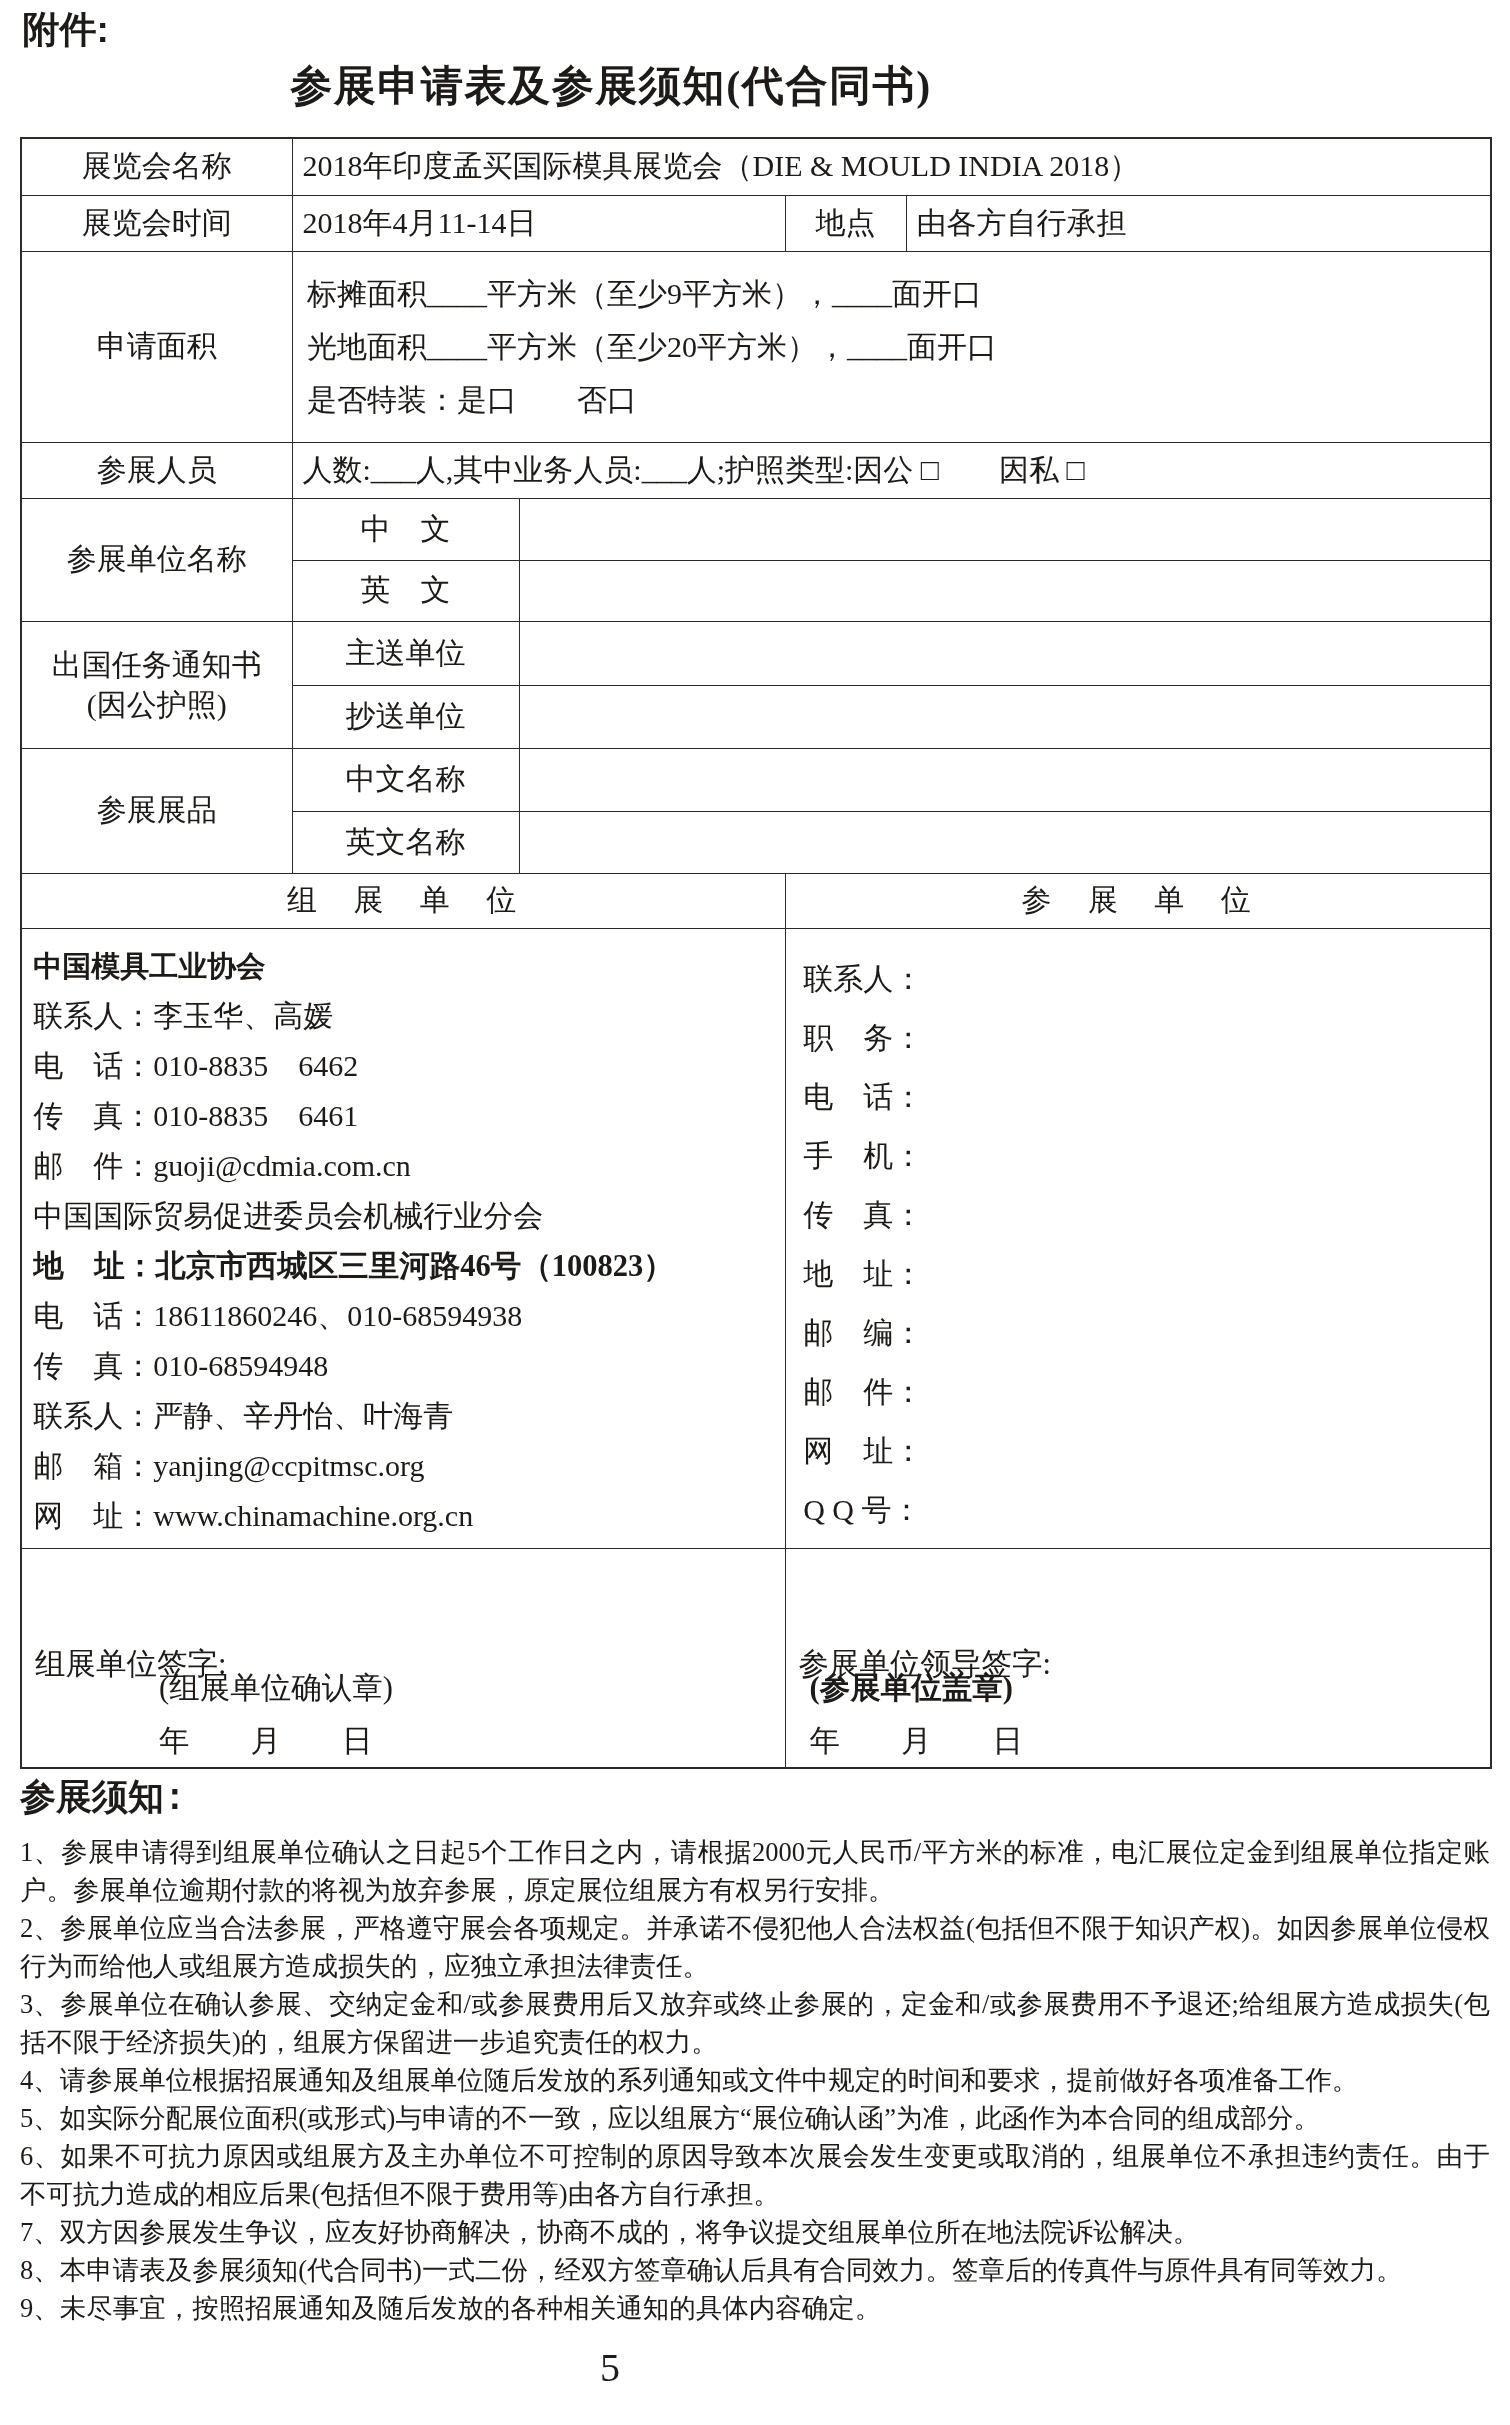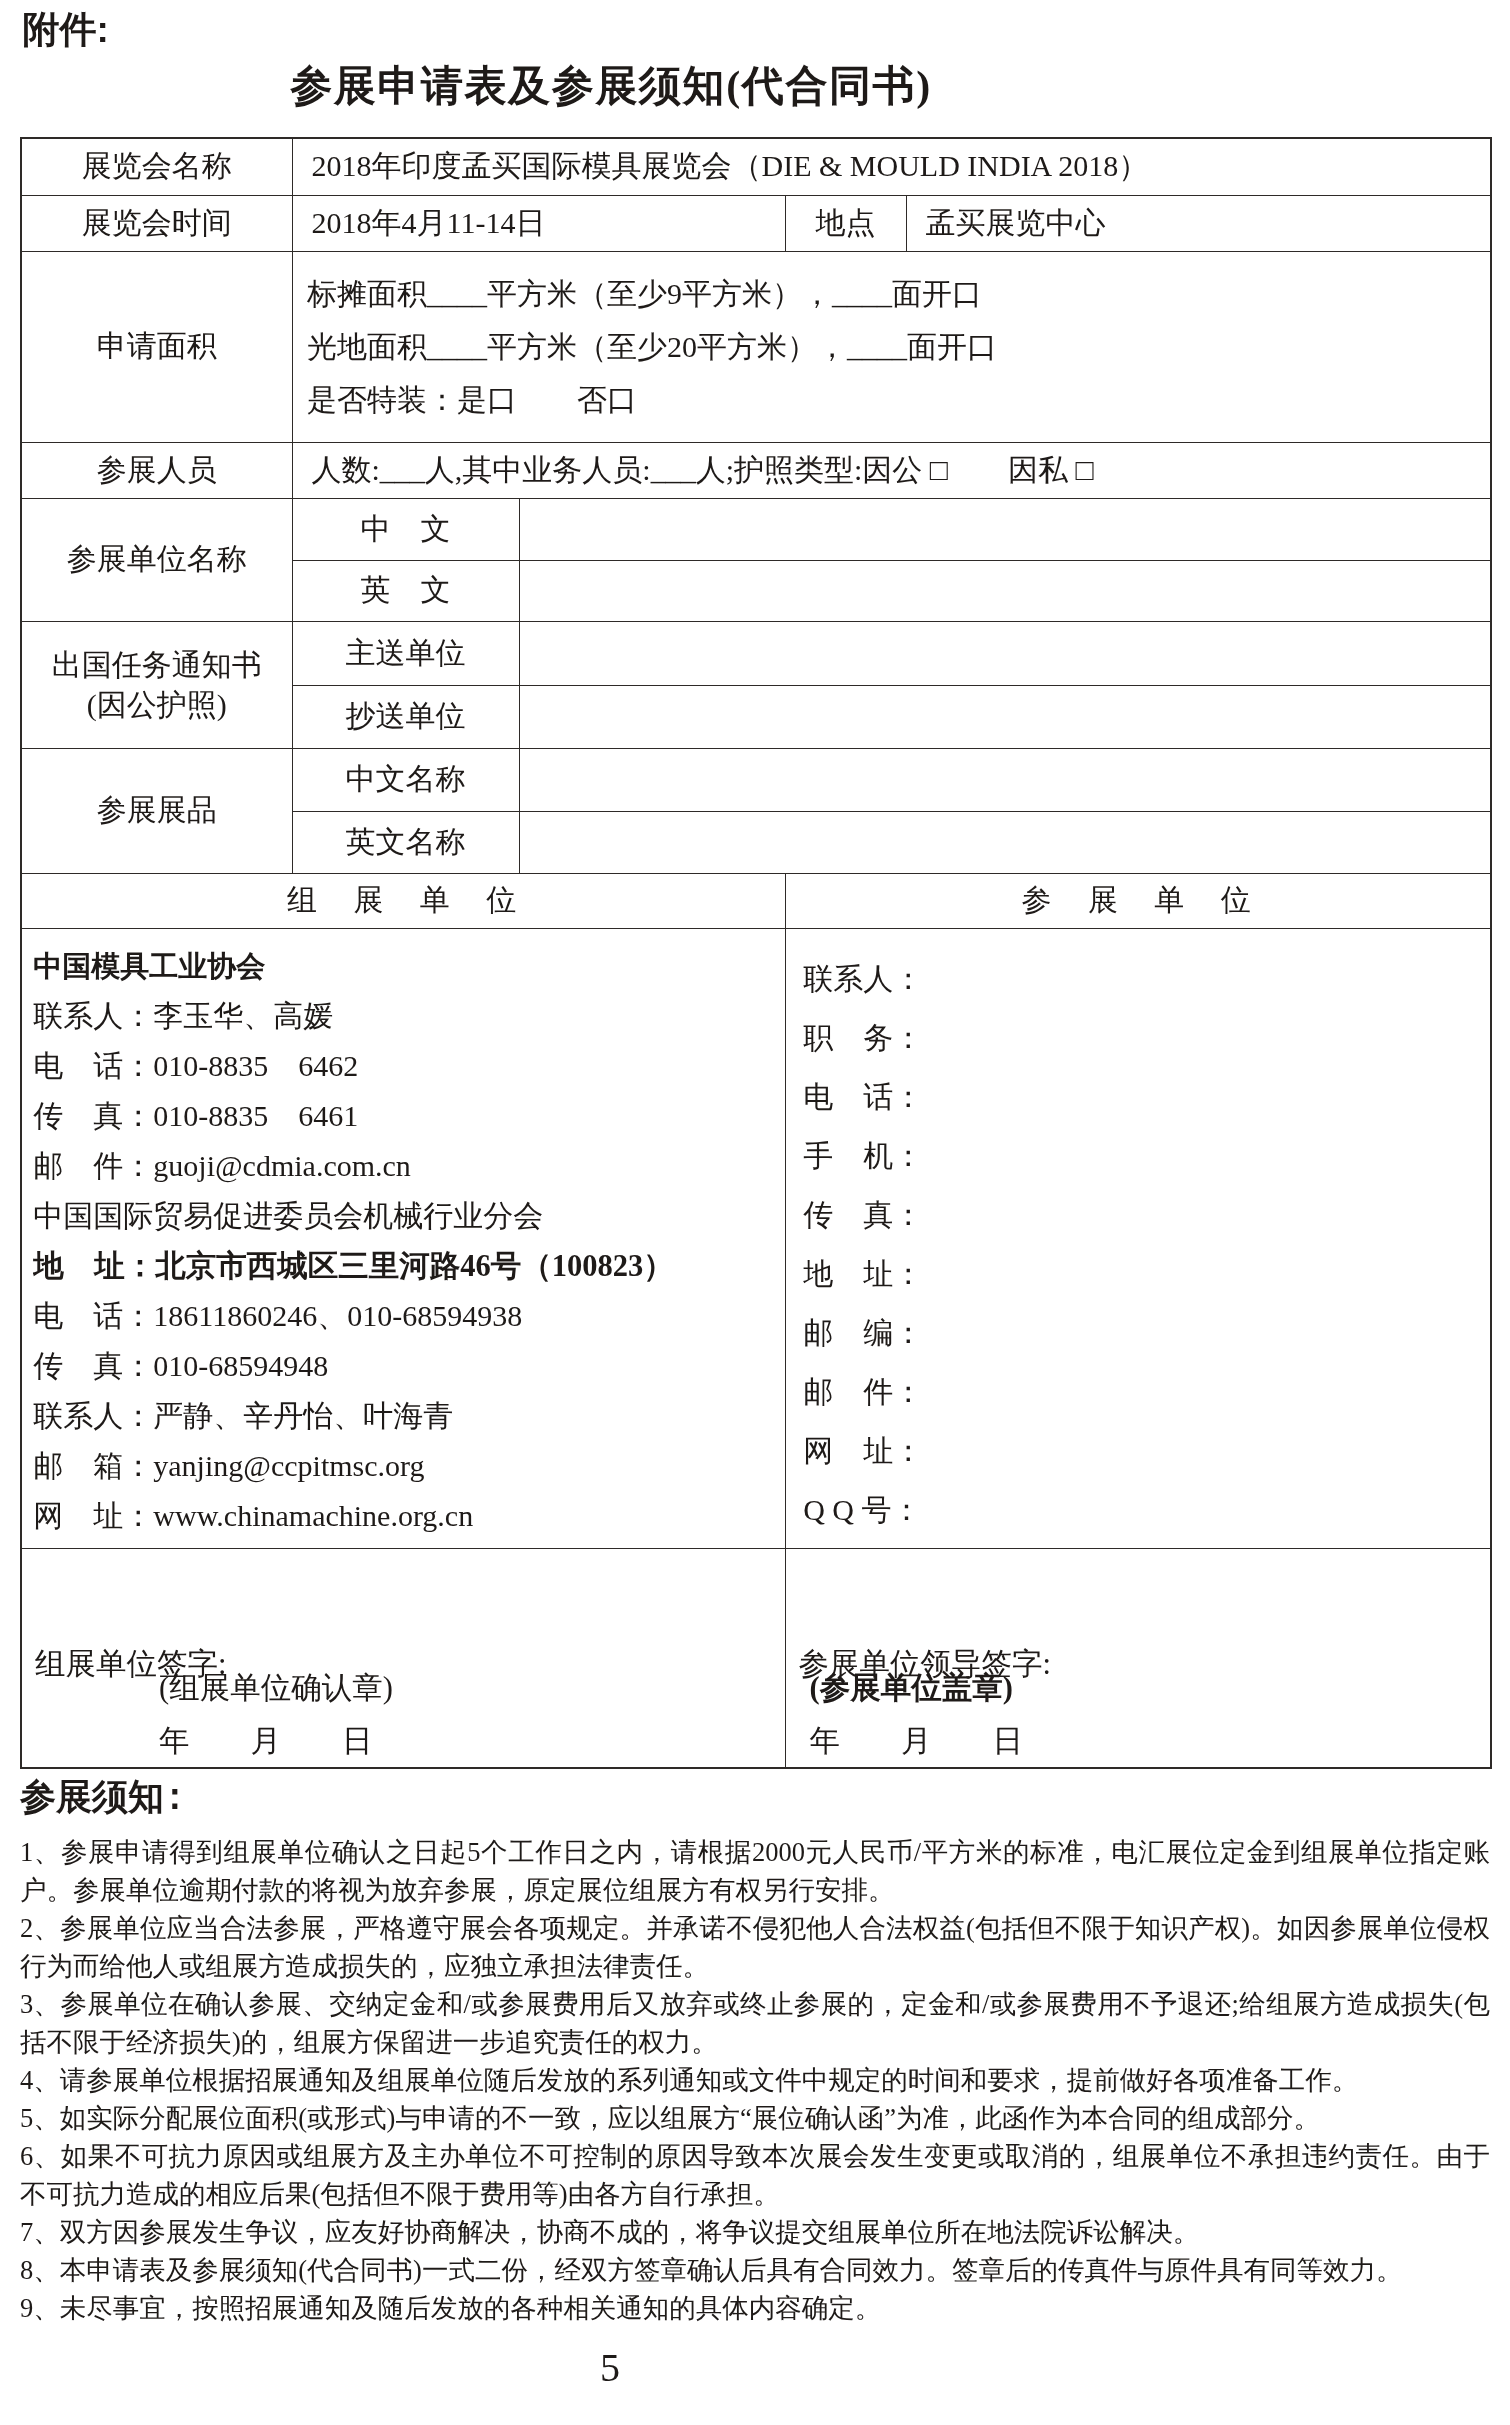--- a/index.html
+++ b/index.html
@@ -16,21 +16,21 @@
     position:absolute; left:0; right:16px; top:58px; text-align:center;
     font-size:42px; font-weight:700; letter-spacing:1.6px;padding-left:18px;
   }
   table.form {
     position:absolute; left:20px; top:137px; width:1470px;
     border-collapse:collapse; table-layout:fixed;
     border:2.4px solid #2e2a28;
   }
   table.form td { border:1.6px solid #2e2a28; vertical-align:middle; font-size:30px; }
   .lbl { text-align:center; }
-  .val { padding-left:19px; font-size:30.5px; }
+  .val { padding-left:10px; font-size:30.5px; }
   .sub { text-align:center; }
   .blank-cell { background:#ffffff; }
   .multiline { vertical-align:middle; padding:8px 0 8px 14.5px; }
   .multiline div { line-height:53px; }
   .lbl2 div { line-height:40px; }
   .sec-header { text-align:center; font-size:32px; letter-spacing:3.2px; }
   .contact { vertical-align:top; padding:6.4px 8px 0 11.3px; }
   .contact .cl { line-height:50px; white-space:nowrap; overflow:hidden; }
   .contact .cl.sans-bold { font-weight:700; font-family:"Liberation Sans","DejaVu Sans",sans-serif; font-size:29px; }
   .contact .cl.serif-bold { font-weight:700; font-size:30.5px; }
@@ -78,21 +78,21 @@
     <tbody>
         <tr style="height:57px">
       <td class="lbl">展览会名称</td>
       <td class="val" colspan="4">2018年印度孟买国际模具展览会（DIE &amp; MOULD INDIA 2018）</td>
     </tr>
 
     <tr style="height:56px">
       <td class="lbl">展览会时间</td>
       <td class="val" colspan="2">2018年4月11-14日</td>
       <td class="lbl">地点</td>
-      <td class="val">孟买展览中心</td>
+      <td class="val">由各方自行承担</td>
     </tr>
 
     <tr style="height:191px">
       <td class="lbl">申请面积</td>
       <td class="multiline" colspan="4">
         <div>标摊面积____平方米（至少9平方米），____面开口</div>
         <div>光地面积____平方米（至少20平方米），____面开口</div>
         <div>是否特装：是口　　否口</div>
       </td>
     </tr>

